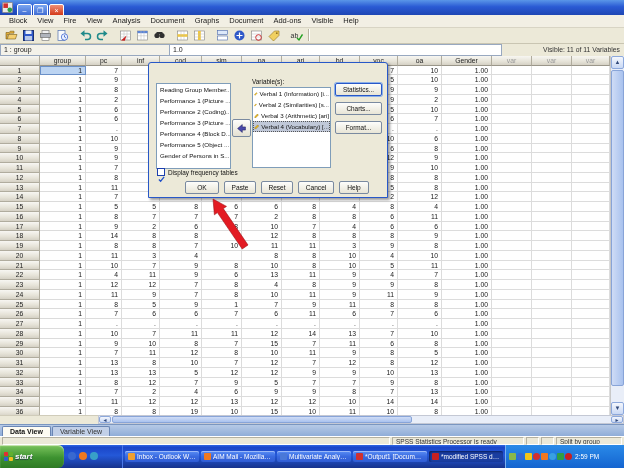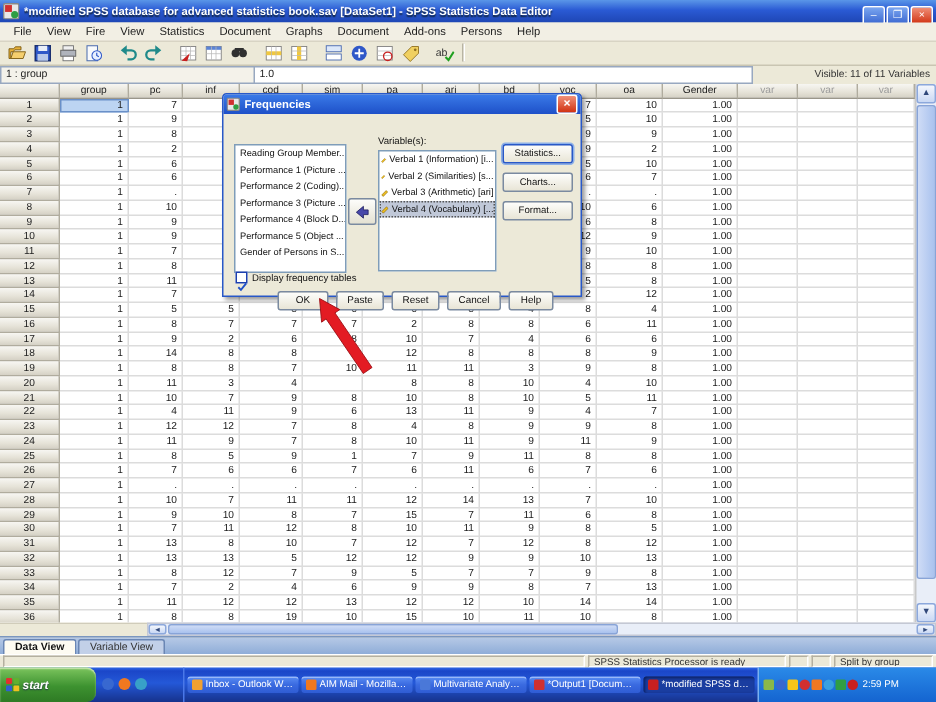--- a/index.html
+++ b/index.html
@@ -106,35 +106,34 @@
 <body>
 
 <div class="screen">
 
   <div class="titlebar">
     <svg class="appico" viewBox="0 0 12 12">
       <rect x="0.5" y="0.5" width="11" height="11" rx="1" fill="#e8e8e8" stroke="#888"></rect>
       <rect x="1.5" y="1.5" width="5" height="5" fill="#d03030"></rect>
       <circle cx="8.5" cy="8.5" r="2.6" fill="#2f9e44"></circle>
     </svg>
-    <span class="ttl">*modified SPSS database for advanced statistics book.sav [DataSet1] - SPSS Statistics Data Editor</span>
     <span class="winbtns" id="winbtns"><span class="winbtn" style="display: inline-block;">–</span><span class="winbtn" style="display: inline-block;">❐</span><span class="winbtn close" style="display: inline-block;">×</span></span>
   </div>
 
   <div class="menubar" id="menubar">
-      <span class="menuitem">File</span>
+      <span class="menuitem">Block</span>
       <span class="menuitem">View</span>
       <span class="menuitem">Fire</span>
       <span class="menuitem">View</span>
-      <span class="menuitem">Statistics</span>
+      <span class="menuitem">Analysis</span>
       <span class="menuitem">Document</span>
       <span class="menuitem">Graphs</span>
       <span class="menuitem">Document</span>
       <span class="menuitem">Add-ons</span>
-      <span class="menuitem">Persons</span>
+      <span class="menuitem">Visible</span>
       <span class="menuitem">Help</span>
     </div>
 
   <div class="toolbar" id="toolbar">
       <span class="tbtn">
         <svg width="13" height="13" viewBox="0 0 13 13">
           <path d="M1 10V3.5h3.2l1-1.3H9v2H4.8l-1 1.3H2.2V10z" fill="#e8b23a" stroke="#7a5a10" stroke-width=".6"></path>
           <path d="M2.2 10l1.6-4.5H12L10.4 10z" fill="#f5cf6e" stroke="#7a5a10" stroke-width=".6"></path>
         </svg>
       </span>
@@ -975,29 +974,20 @@
         <div class="trayico" style="background: rgb(210, 47, 47); border-radius: 50%;"></div>
         <div class="trayico" style="background: rgb(240, 120, 32);"></div>
         <div class="trayico" style="background: rgb(56, 160, 224); border-radius: 50%;"></div>
         <div class="trayico" style="background: rgb(47, 158, 68);"></div>
         <div class="trayico" style="background: rgb(200, 32, 32); border-radius: 50%;"></div>
         <span class="time">2:59 PM</span>
       </div>
   </div>
 
   <div class="dialog">
-    <div class="dtitle">
-      <svg class="dico" viewBox="0 0 10 10">
-        <rect x="0.5" y="0.5" width="9" height="9" rx="1" fill="#e8e8e8" stroke="#888"></rect>
-        <rect x="1.5" y="1.5" width="4" height="4" fill="#d03030"></rect>
-        <circle cx="7" cy="7" r="2" fill="#2f9e44"></circle>
-      </svg>
-      <span class="dttl">Frequencies</span>
-      <div class="dclose">×</div>
-    </div>
     <div class="dbody">
       <div class="listbox srclist" id="srclist">
           <div class="vitem">
             <svg width="8" height="8" viewBox="0 0 10 10">
               <circle cx="5" cy="3" r="2" fill="#e03030"></circle>
               <circle cx="3" cy="7" r="2" fill="#3050e0"></circle>
               <circle cx="7" cy="7" r="2" fill="#2f9e44"></circle>
             </svg>
             <span>Reading Group Member...</span>
           </div>

